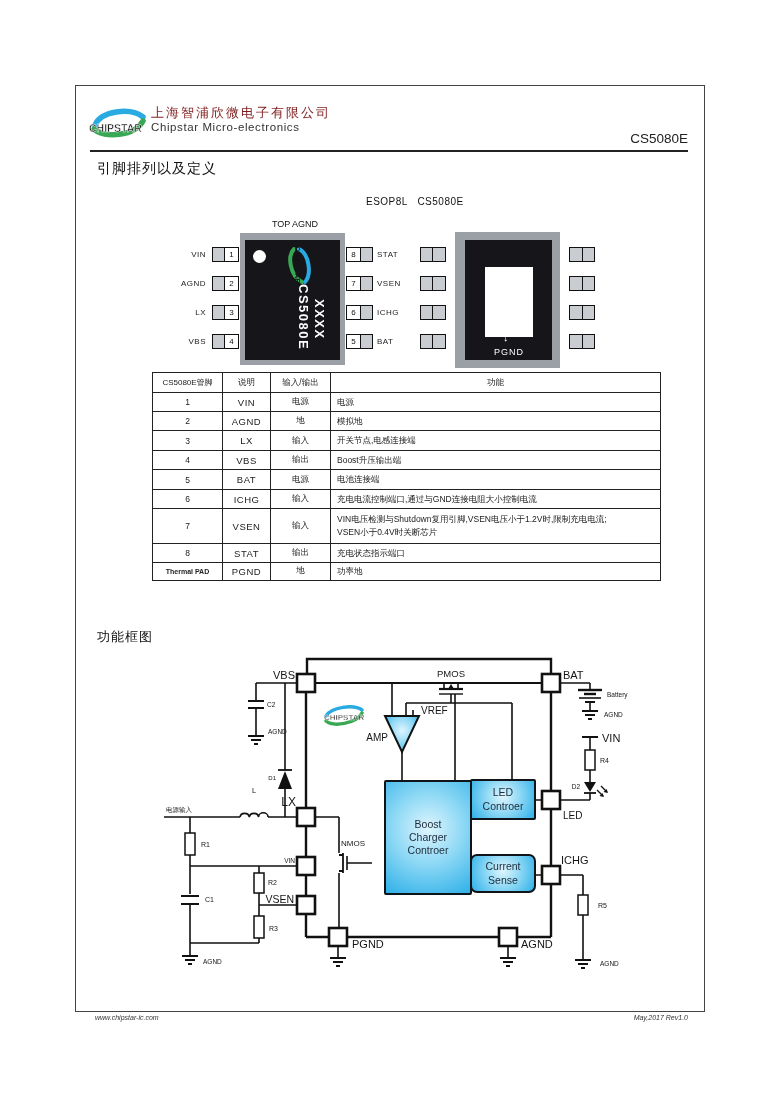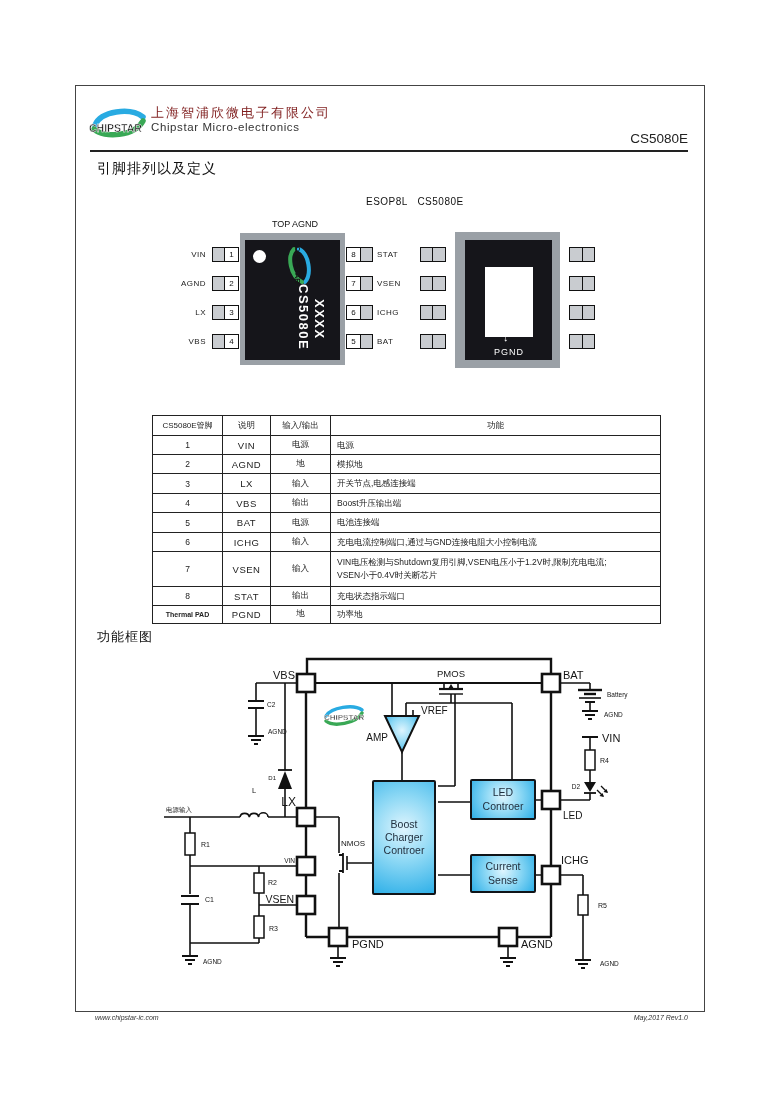--- a/index.html
+++ b/index.html
@@ -117,21 +117,21 @@
   <div class="pin-seg" style="left:432px;top:334px;width:14px;"></div>
   <div class="pin-seg" style="left:569px;top:247px;width:14px;"></div>
   <div class="pin-seg" style="left:582px;top:247px;width:13px;"></div>
   <div class="pin-seg" style="left:569px;top:276px;width:14px;"></div>
   <div class="pin-seg" style="left:582px;top:276px;width:13px;"></div>
   <div class="pin-seg" style="left:569px;top:305px;width:14px;"></div>
   <div class="pin-seg" style="left:582px;top:305px;width:13px;"></div>
   <div class="pin-seg" style="left:569px;top:334px;width:14px;"></div>
   <div class="pin-seg" style="left:582px;top:334px;width:13px;"></div>
 
-  <table class="pintbl abs" style="left:152px;top:415px;width:508px;padding-left:19px;">
+  <table class="pintbl abs" style="left:152px;top:372px;width:508px;padding-left:19px;">
     <colgroup>
         <col style="width:70px">
         <col style="width:48px">
         <col style="width:60px">
         <col style="width:330px">
       </colgroup>
     <tbody>
         <tr style="height:20px">
       <td style="font-size:8px">CS5080E管脚</td>
       <td>说明</td>
@@ -324,30 +324,30 @@
   </svg>
 
   <div class="abs" style="left:322px;top:702px;width:44px;height:28px;z-index:3;">
     <svg width="44" height="28" viewBox="0 0 44 28">
       <path d="M4,14 C9,5 32,2 40,8" fill="none" stroke="#29abe2" stroke-width="3.5" stroke-linecap="round"></path>
       <path d="M40,11 C34,22 11,25 4,19" fill="none" stroke="#39a855" stroke-width="3.5" stroke-linecap="round"></path>
       <text x="2" y="18" font-size="8" font-weight="bold" fill="#0f9a4c" stroke="#fff" stroke-width="0.4">CHIPSTAR</text>
     </svg>
   </div>
 
-  <div class="blk" style="left:372px;top:780px;width:64px;height:115px;">
+  <div class="blk" style="left:384px;top:780px;width:88px;height:115px;">
     <span>Boost</span>
     <span>Charger</span>
     <span>Controer</span>
   </div>
   <div class="blk" style="left:470px;top:779px;width:66px;height:41px;">
     <span>LED</span>
     <span>Controer</span>
   </div>
-  <div class="blk" style="left:470px;top:854px;width:66px;height:39px;">
+  <div class="blk" style="left:470px;top:854px;width:66px;height:39px;border-radius:7px;">
     <span>Current</span>
     <span>Sense</span>
   </div>
 
   <div class="abs ftr" style="left:95px;top:1014px;font-style:italic;font-size:7px;">www.chipstar-ic.com</div>
   <div class="abs ftr" style="left:500px;top:1014px;width:188px;text-align:right;font-style:italic;font-size:7px;">May,2017  Rev1.0</div>
 
 </div>
 
 </body></html>

